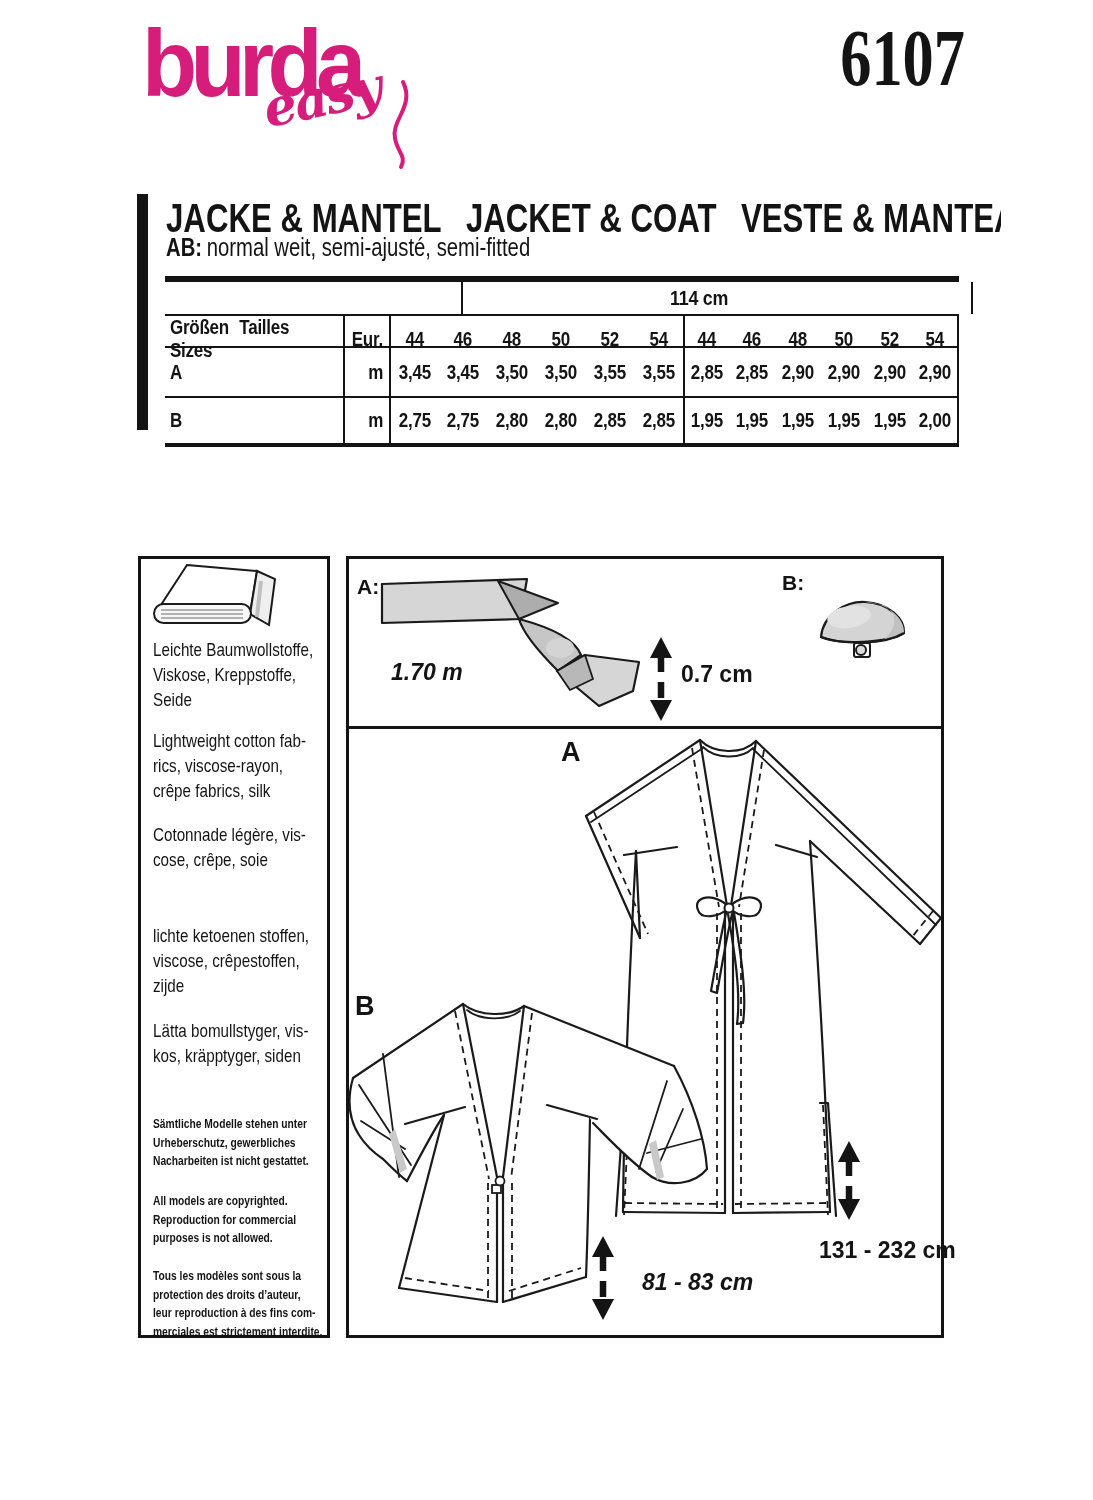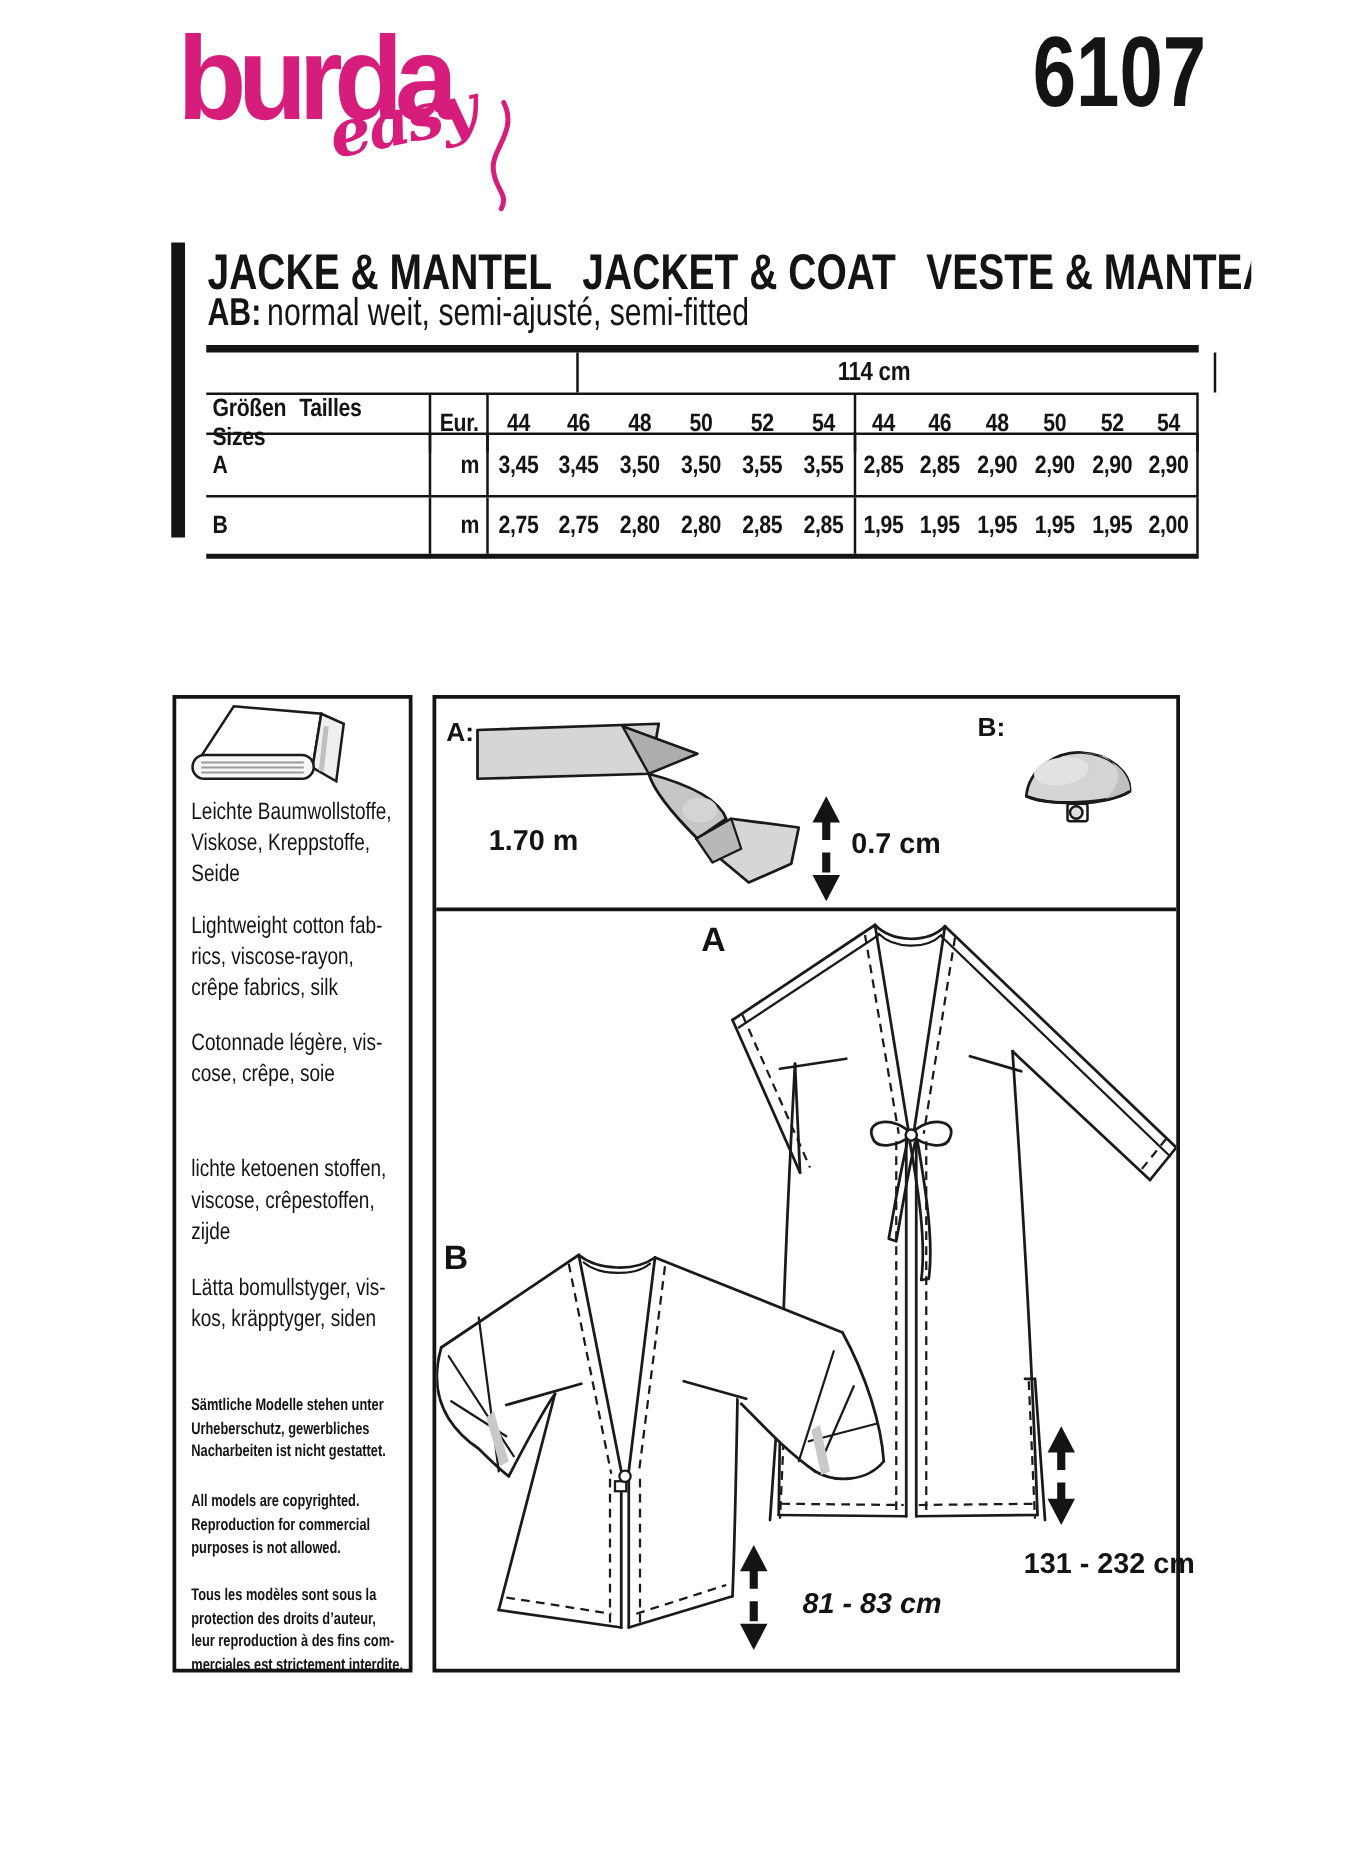--- a/index.html
+++ b/index.html
@@ -8,26 +8,26 @@
   .abs{position:absolute;}
   .condL{display:inline-block;transform:scaleX(.78);transform-origin:0 50%;}
   .condL85{display:inline-block;transform:scaleX(.85);transform-origin:0 50%;}
   .condR{display:inline-block;transform:scaleX(.78);transform-origin:100% 50%;}
   .condC{display:inline-block;transform:scaleX(.85);transform-origin:50% 50%;}
   
   .burda{font-weight:bold;font-size:95px;letter-spacing:-7px;color:#d61d7c;
          transform:scaleX(.95);transform-origin:0 0;line-height:1;}
   .easy{font-family:"DejaVu Serif",serif;font-style:italic;font-weight:bold;font-size:52px;
         color:#d61d7c;transform:rotate(-12deg);transform-origin:0 50%;line-height:1;letter-spacing:-2px;}
-  .patno{font-weight:bold;font-size:80px;line-height:1;text-align:right;width:180px;}
+  .patno{font-weight:bold;font-size:80px;line-height:1;text-align:right;width:180px;font-family:Liberation Serif, serif;}
   
   .titlebar{width:11px;height:236px;background:#141414;}
   .title{font-weight:bold;font-size:40px;line-height:1.05;white-space:nowrap;}
   .title span{margin-right:20px;}
-  .subtitle{font-size:31px;line-height:1.05;white-space:nowrap;}
+  .subtitle{font-size:26px;line-height:1.05;white-space:nowrap;}
   .subtitle b{margin-right:6px;}
   
   .stable{left:165px;top:276px;width:794px;border-top:6px solid #141414;border-bottom:4px solid #141414;font-weight:bold;}
   .trow{display:grid;grid-template-columns:178px 46px repeat(6,49px) repeat(6,46px);}
   .trow>div{display:flex;align-items:center;justify-content:center;font-size:20px;letter-spacing:-.3px;}
   .r1{height:32px;gap:36px;}.r2{height:30px;}.rA{height:48px;}.rB{height:45px;}
   .bb{border-bottom:2px solid #141414;}
   .bl{border-left:2px solid #141414;}
   .br{border-right:2px solid #141414;}
   .cl{justify-content:flex-start !important;padding-left:5px;}
@@ -280,21 +280,21 @@
 
         <g>
           <path d="M472,78 C474,55 498,42 516,43 C540,44 556,60 555,74 C540,84 488,86 472,78 Z" fill="#d4d4d4" stroke="#1a1a1a" stroke-width="2.2"></path>
           <path d="M516,43 C540,44 556,60 555,74 C549,78 541,81 532,83 C549,70 550,54 534,46 Z" fill="#c0c0c0"></path>
           <ellipse cx="500" cy="58" rx="22" ry="11" fill="#e2e2e2" transform="rotate(-9 500 58)"></ellipse>
           <path d="M472,78 C495,86 535,86 555,74" fill="none" stroke="#1a1a1a" stroke-width="2.2"></path>
           <rect x="505" y="84" width="16" height="14" rx="2" fill="#ffffff" stroke="#1a1a1a" stroke-width="2"></rect>
           <circle cx="512" cy="91" r="5" fill="#dddddd" stroke="#1a1a1a" stroke-width="2"></circle>
         </g>
       </svg>
-      <span class="abs measure" style="left:42px;top:100px;">1.70 m</span>
+      <span class="abs measure" style="left:42px;top:100px;font-style:italic;">1.70 m</span>
       <span class="abs measure" style="left:332px;top:102px;">0.7 cm</span>
     </div>
 
     <div class="abs" style="left:0;top:170px;width:592px;height:606px;">
       <svg width="592" height="606" viewBox="0 0 592 606">
 
         <g>
           <path class="whitefill" d="M351,11 C363,26 395,27 407,12 L592,189 L571,215 L461,112
                    C468,230 477,370 481,483 L274,483 C276,350 282,200 287,122 L291,209 L237,87 Z"></path>
 

